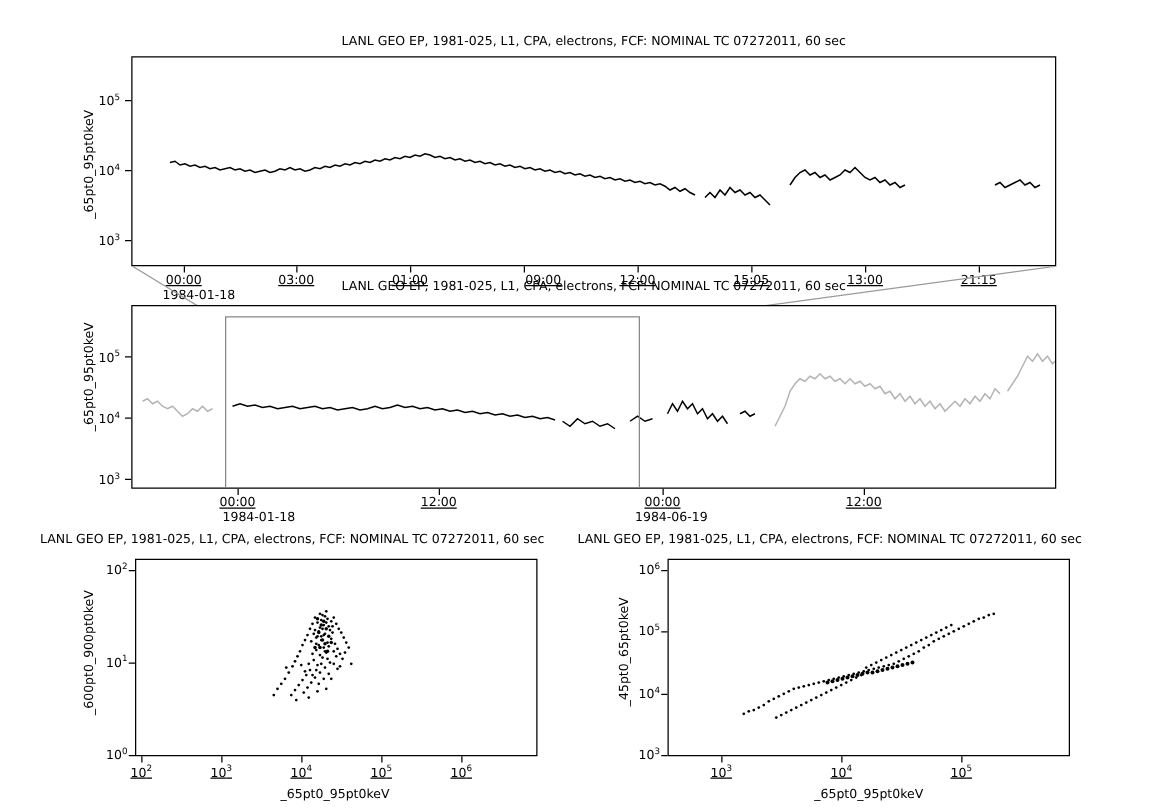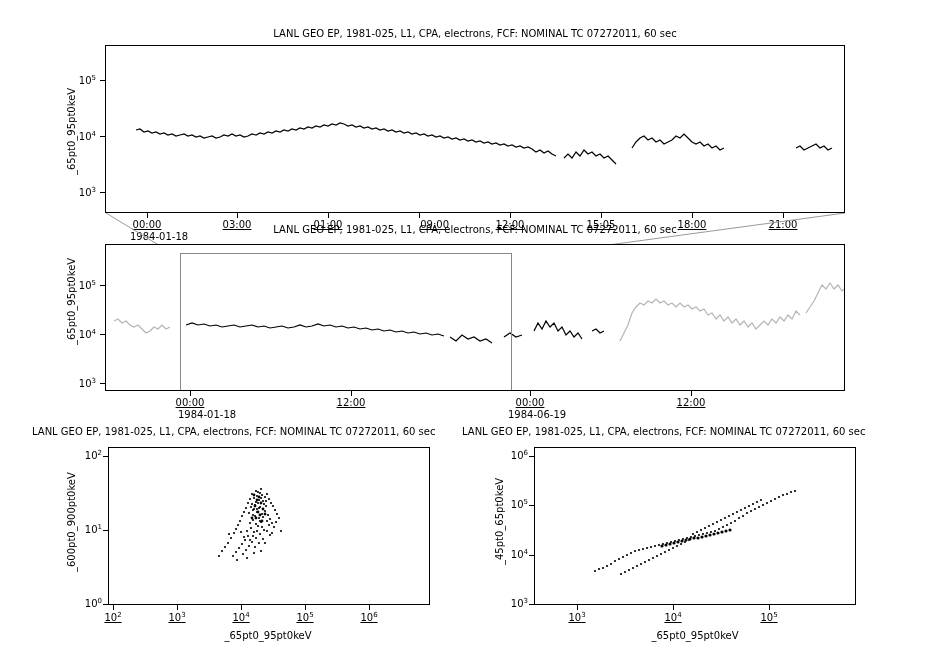--- a/index.html
+++ b/index.html
@@ -120,23 +120,23 @@
   <div class="tick-label-x" style="left:207px; top:219px; width:60px;">03:00</div>
   <div class="tick-mark" style="left:328px; top:213px; width:1px; height:5px;"></div>
   <div class="tick-label-x" style="left:298px; top:219px; width:60px;">01:00</div>
   <div class="tick-mark" style="left:419px; top:213px; width:1px; height:5px;"></div>
   <div class="tick-label-x" style="left:389px; top:219px; width:60px;text-align:right;">09:00</div>
   <div class="tick-mark" style="left:510px; top:213px; width:1px; height:5px;"></div>
   <div class="tick-label-x" style="left:480px; top:219px; width:60px;">12:00</div>
   <div class="tick-mark" style="left:601px; top:213px; width:1px; height:5px;"></div>
   <div class="tick-label-x" style="left:571px; top:219px; width:60px;">15:05</div>
   <div class="tick-mark" style="left:692px; top:213px; width:1px; height:5px;"></div>
-  <div class="tick-label-x" style="left:662px; top:219px; width:60px;">18:00</div>
+  <div class="tick-label-x" style="left:662px; top:219px; width:60px;">13:00</div>
   <div class="tick-mark" style="left:783px; top:213px; width:1px; height:5px;"></div>
-  <div class="tick-label-x" style="left:753px; top:219px; width:60px;">21:00</div>
+  <div class="tick-label-x" style="left:753px; top:219px; width:60px;">21:15</div>
 
   <div class="date-label" style="left:130px; top:231px;">1984-01-18</div>
 </div>
 
 <svg class="connector" style="left:0; top:213px; width:926px; height:45px;">
   <line x1="106" y1="0" x2="180" y2="45" stroke="#999999" stroke-width="1"></line>
   <line x1="845" y1="0" x2="512" y2="45" stroke="#999999" stroke-width="1"></line>
 </svg>
 
 <div class="panel">

